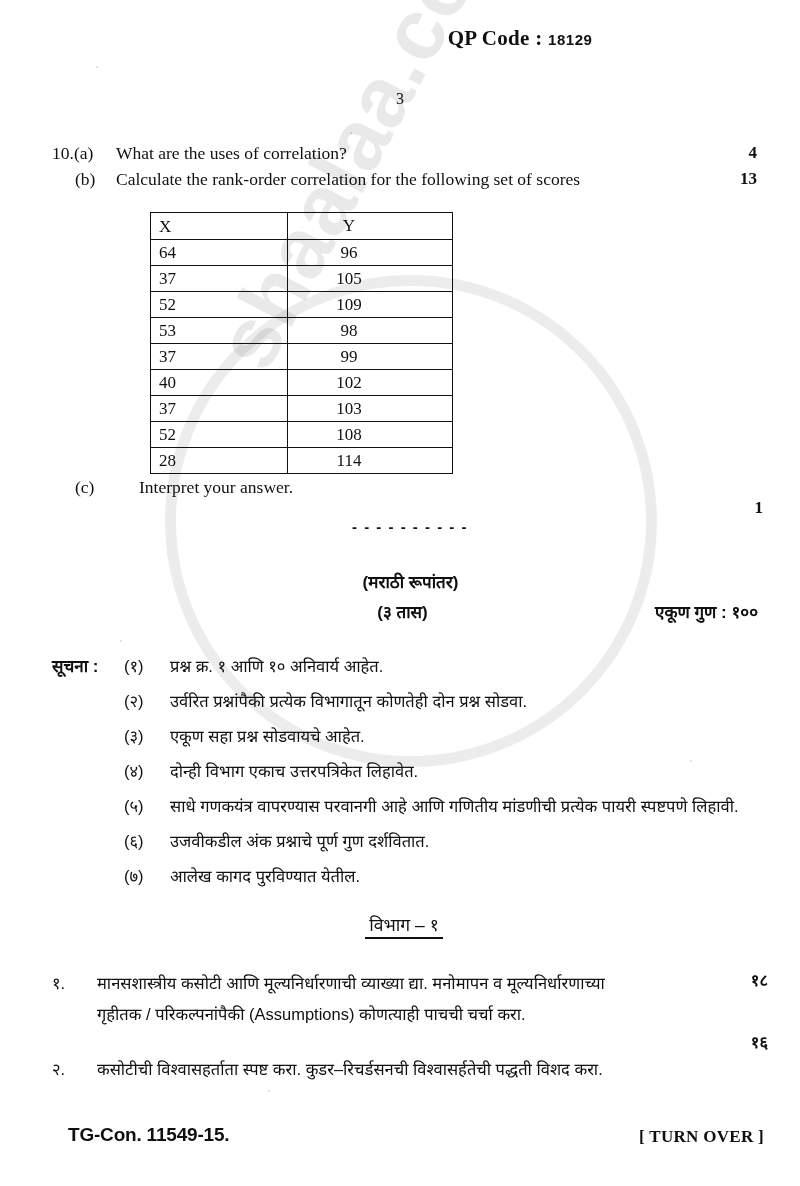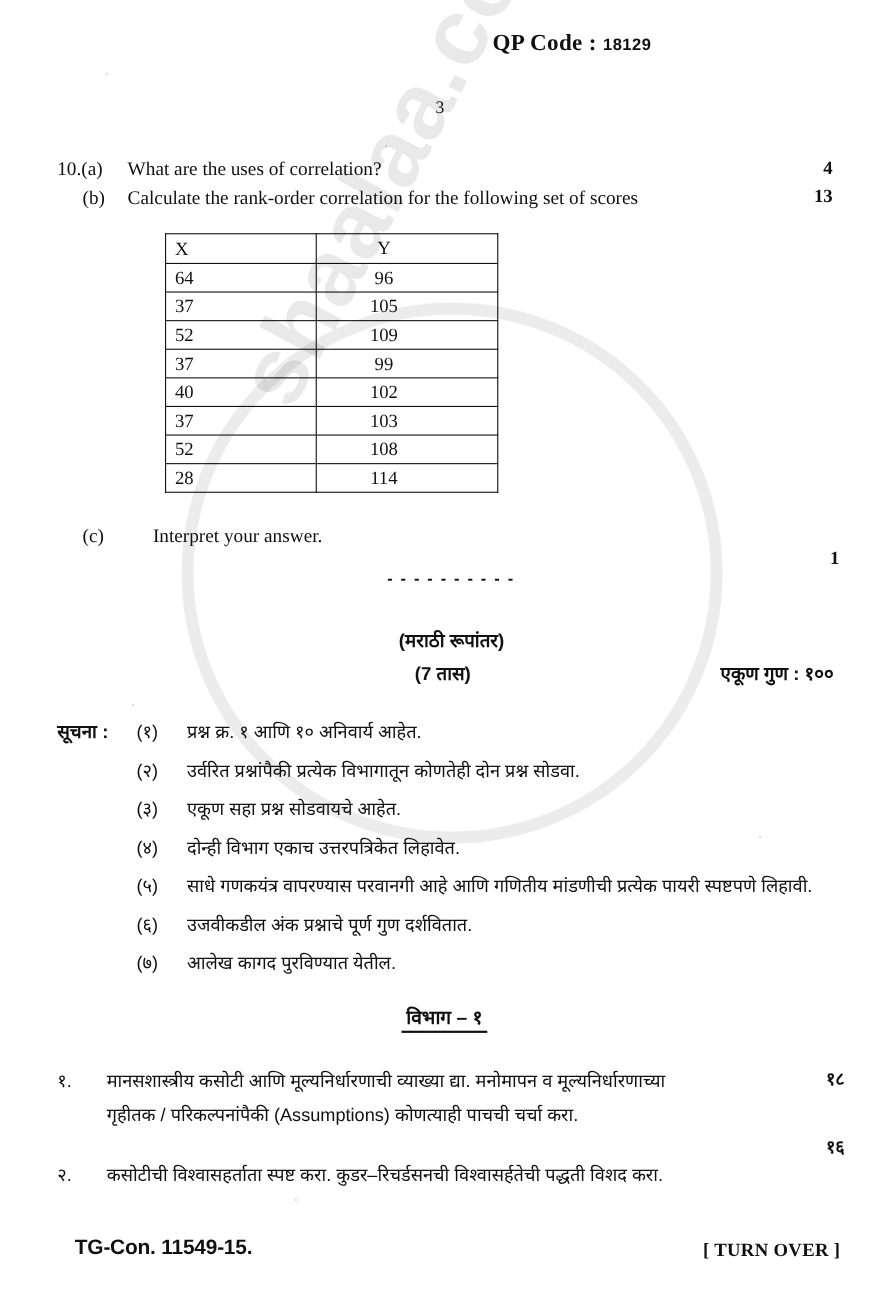--- a/index.html
+++ b/index.html
@@ -234,21 +234,21 @@
   }
 
   
   .section-heading {
     position: absolute;
     left: 0; right: 0;
     top: 912px;
     text-align: center;
     padding-left: 8px;
     font-size: 17.5px;
-    font-weight: 700;
+    font-weight: 400;
   }
   .section-heading span {
     border-bottom: 2px solid #111;
     padding: 0 4px 2px 4px;
   }
 
   
   .mq {
     position: absolute;
     left: 52px;
@@ -367,20 +367,24 @@
       </tr>
       <tr>
         <td class="col-x">37</td>
         <td class="col-y">105</td>
       </tr>
       <tr>
         <td class="col-x">52</td>
         <td class="col-y">109</td>
       </tr>
       <tr>
+        <td class="col-x">53</td>
+        <td class="col-y">98</td>
+      </tr>
+      <tr>
         <td class="col-x">37</td>
         <td class="col-y">99</td>
       </tr>
       <tr>
         <td class="col-x">40</td>
         <td class="col-y">102</td>
       </tr>
       <tr>
         <td class="col-x">37</td>
         <td class="col-y">103</td>
@@ -400,21 +404,21 @@
     <div class="q-row">
       <div class="q-label">(c)</div>
       <div class="q-text">Interpret your answer.</div>
     </div>
     <div class="q-marks-c">1</div>
   </div>
 
   <div class="dash-sep">- - - - - - - - - -</div>
 
   <div class="marathi-title dv">(मराठी रूपांतर)</div>
-  <div class="marathi-hours dv">(7  तास)</div>
+  <div class="marathi-hours dv">(३  तास)</div>
   <div class="total-marks dv">एकूण गुण : १००</div>
 
   <div class="instructions">
     <div class="instr-head-row">
       <div class="instr-label dv">सूचना  :</div>
       <div class="instr-list">
         <div class="instr-item">
           <div class="instr-num dv">(१)</div>
           <div class="instr-text dv">प्रश्न क्र. १ आणि १० अनिवार्य आहेत.</div>
         </div>

